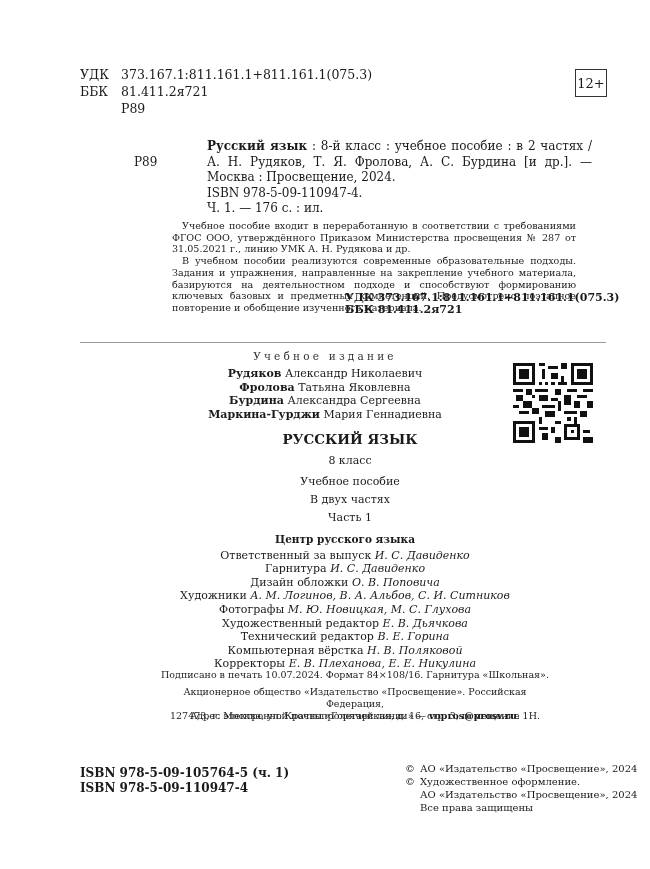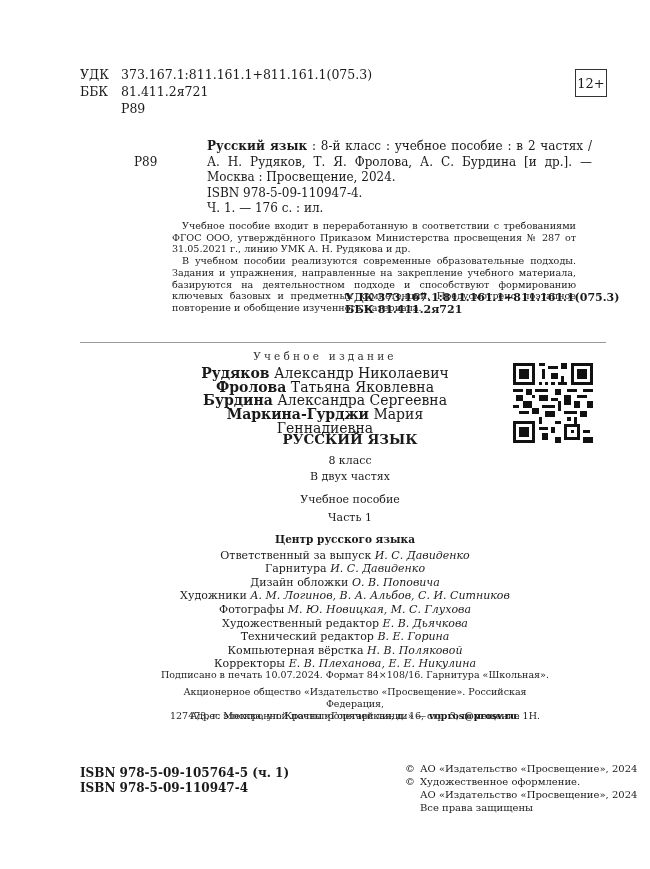--- a/index.html
+++ b/index.html
@@ -24,21 +24,21 @@
   .bib .indent { padding-left: 15px; }
   .p89side { left: 134px; top: 155px; font-size: 12px; }
   .abstract { left: 172px; top: 220px; width: 404px; font-size: 9.6px; line-height: 11.7px; text-align: justify; color: #222; }
   .abstract p { margin: 0; text-indent: 10px; }
   .udk2 { left: 345px; top: 292px; font-size: 11px; line-height: 12px; font-weight: bold; }
 
   .divider { left: 80px; top: 342px; width: 526px; height: 1px; background: #9a9a9a; }
 
   .center { text-align: center; }
   .edition-type { left: 180px; top: 350px; width: 290px; font-size: 10.5px; letter-spacing: 3.2px; color: #333; }
-  .authors { left: 180px; top: 367px; width: 290px; font-size: 14px; line-height: 13.7px; }
+  .authors { left: 180px; top: 367px; width: 290px; font-size: 11px; line-height: 13.7px; }
 
   .qr { left: 513px; top: 363px; width: 80px; height: 80px; }
 
   .title-block { left: 240px; top: 430px; width: 220px; }
   .book-title { font-size: 13.5px; font-weight: bold; line-height: 18px; }
   .grade { font-size: 11px; line-height: 15px; margin-top: 5px; }
   .subtitle { font-size: 11px; line-height: 18px; margin-top: 5px; }
 
   .credits { left: 180px; top: 533px; width: 330px; font-size: 11px; line-height: 13.6px; }
   .credits .head { font-weight: bold; font-size: 10.5px; margin-bottom: 2px; }
@@ -159,22 +159,22 @@
     <rect x="9" y="22" width="2" height="2"></rect>
       <rect x="13" y="23" width="2" height="2"></rect>
       <rect x="22" y="21" width="2" height="1"></rect>
       <rect x="22" y="23" width="3" height="2"></rect>
   </g>
 </svg>
 
 <div class="abs title-block center">
   <div class="book-title">РУССКИЙ ЯЗЫК</div>
   <div class="grade">8 класс</div>
+  <div class="subtitle">Учебное пособие</div>
   <div class="subtitle" style="margin-top:0;">В двух частях</div>
-  <div class="subtitle">Учебное пособие</div>
   <div class="subtitle" style="margin-top:0;">Часть 1</div>
 </div>
 
 <div class="abs credits center">
   <div class="head">Центр русского языка</div>
   <div><span>Ответственный за выпуск </span><span class="i">И. С. Давиденко</span></div>
   <div><span>Гарнитура </span><span class="i">И. С. Давиденко</span></div>
   <div><span>Дизайн обложки </span><span class="i">О. В. Поповича</span></div>
   <div><span>Художники </span><span class="i">А. М. Логинов, В. А. Альбов, С. И. Ситников</span></div>
   <div><span>Фотографы </span><span class="i">М. Ю. Новицкая, М. С. Глухова</span></div>

